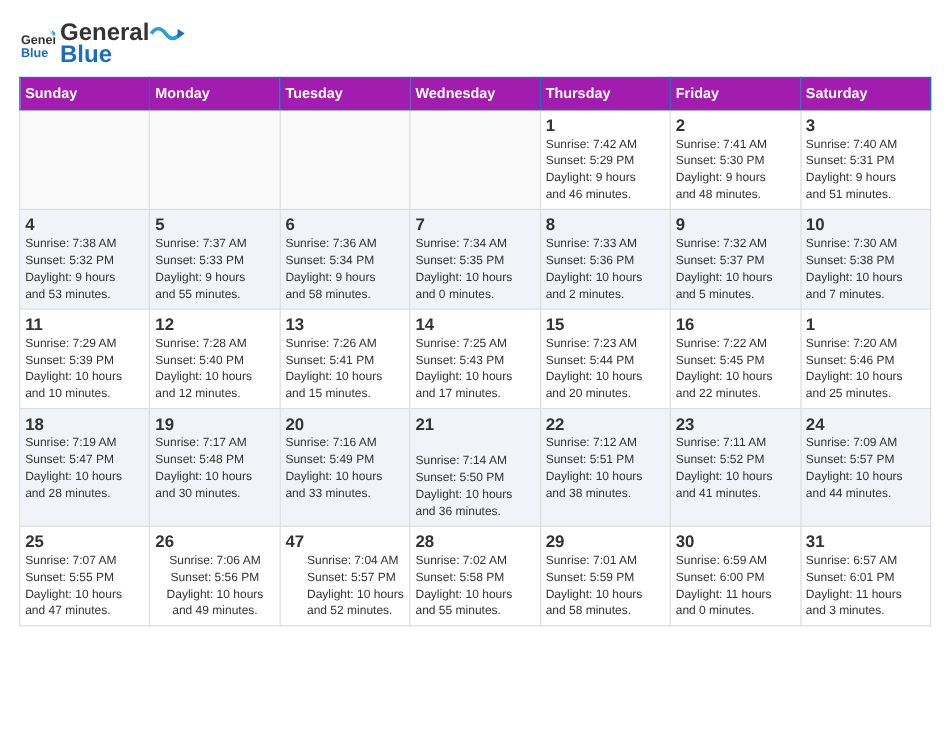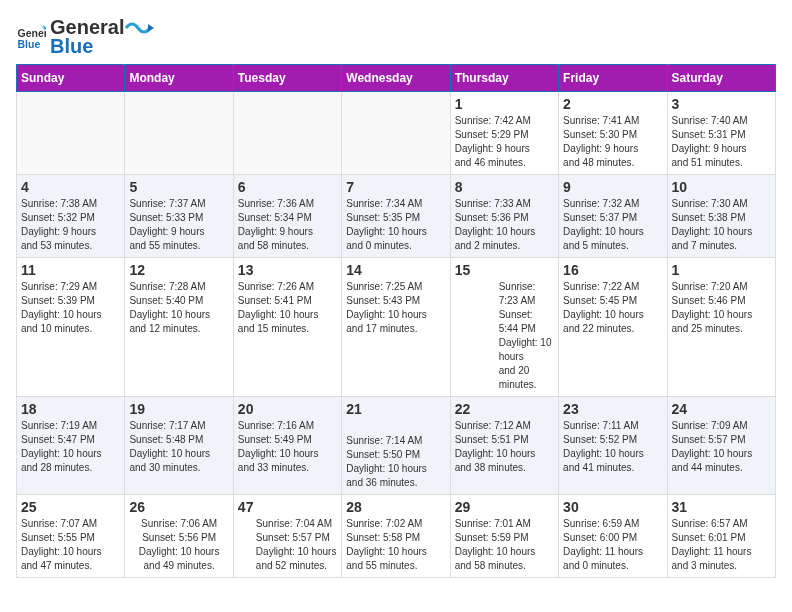--- a/index.html
+++ b/index.html
@@ -224,21 +224,21 @@
         </td>
         <td>
           <span class="day-number">14</span>
           <div class="day-info" style="white-space: pre-line;">Sunrise: 7:25 AM
 Sunset: 5:43 PM
 Daylight: 10 hours
 and 17 minutes.</div>
         </td>
         <td>
           <span class="day-number">15</span>
-          <div class="day-info" style="white-space: pre-line; margin-left: 44px;">Sunrise: 7:23 AM
+          <div class="day-info" style="white-space: pre-line;">Sunrise: 7:23 AM
 Sunset: 5:44 PM
 Daylight: 10 hours
 and 20 minutes.</div>
         </td>
         <td>
           <span class="day-number">16</span>
           <div class="day-info" style="white-space: pre-line;">Sunrise: 7:22 AM
 Sunset: 5:45 PM
 Daylight: 10 hours
 and 22 minutes.</div>

